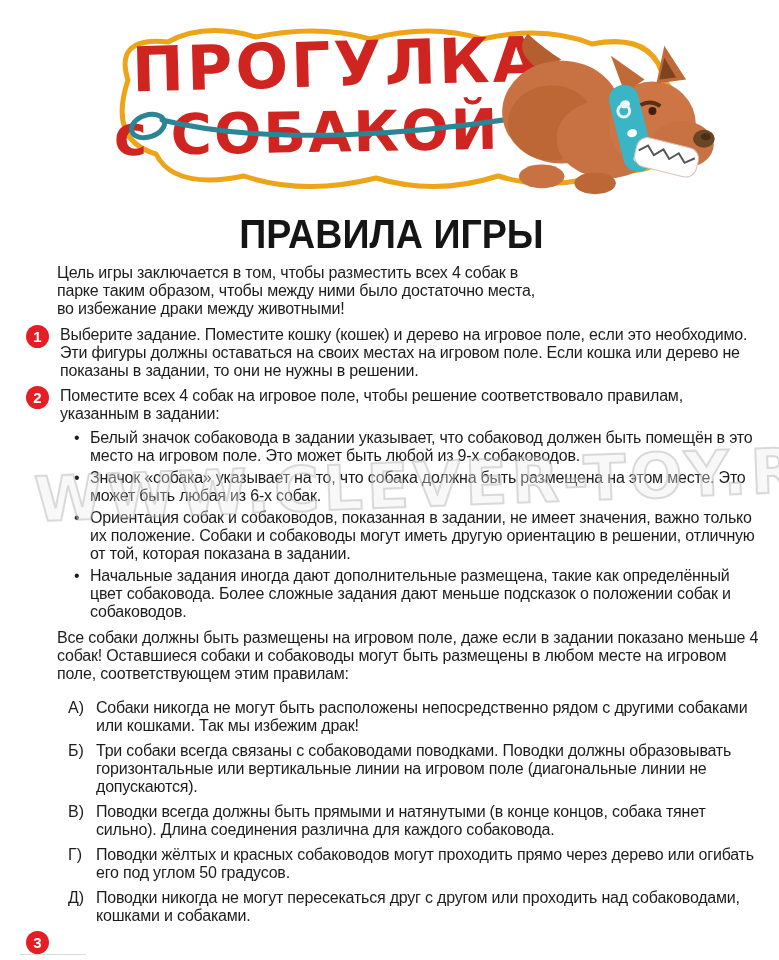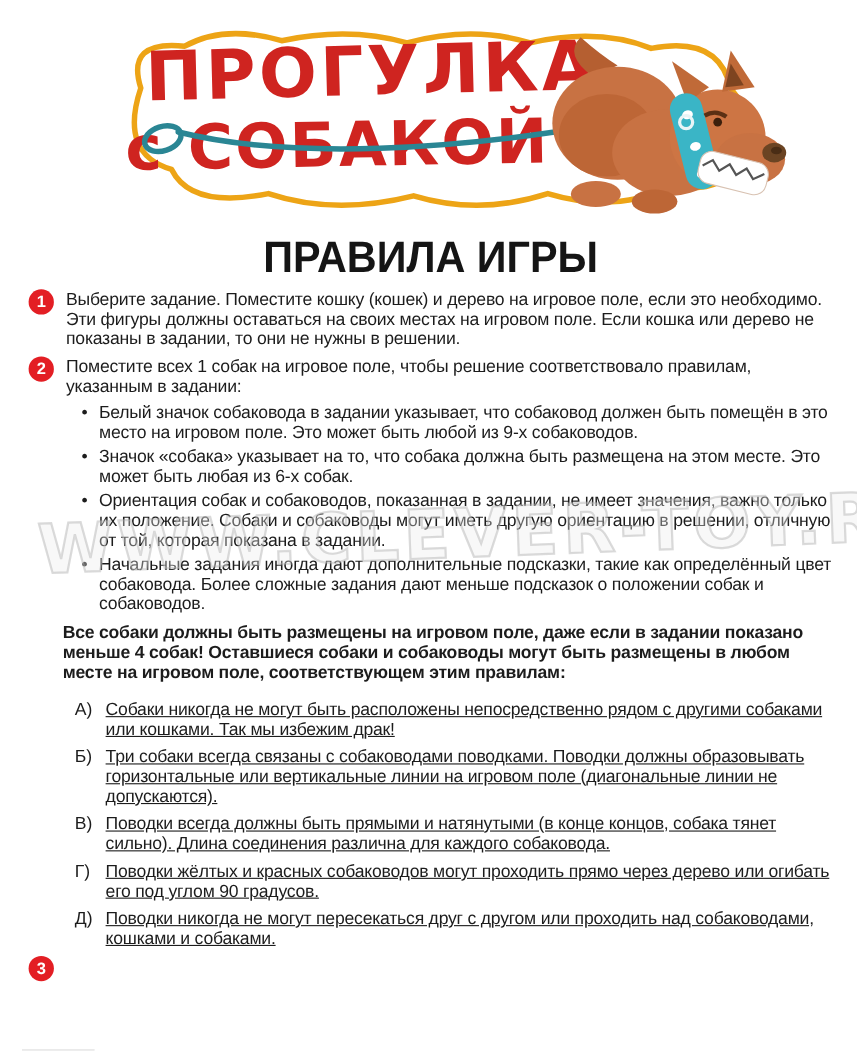--- a/index.html
+++ b/index.html
@@ -48,25 +48,25 @@
   .badge{
     flex:0 0 auto;width:23px;height:23px;border-radius:50%;
     background:#e31e24;color:#ffffff;font-weight:700;font-size:15px;
     display:flex;align-items:center;justify-content:center;margin-top:-1px;
   }
   .step-text{margin-left:11px;width:692px;}
   .step-text.narrow{width:430px;}
   .bullets{margin:6px 0 0 72px;width:688px;}
   .bullet-item{display:flex;align-items:flex-start;margin-bottom:4px;}
   .bullet-dot{flex:0 0 16px;font-size:16px;line-height:18px;}
-  .mid-par{margin:8px 0 16px 55px;width:706px;font-weight:bold;}
+  .mid-par{margin:8px 0 16px 55px;width:706px;}
   .lettered{margin:6px 0 0 66px;}
   .letter-item{display:flex;align-items:flex-start;margin-top:7px;}
   .letter-label{flex:0 0 28px;font-size:16px;line-height:18px;}
-  .letter-text{width:662px;text-decoration:underline;}
+  .letter-text{width:662px;}
   .bottom-line{
     position:absolute;left:20px;top:954px;width:66px;height:1px;
     background:#dcdcdc;z-index:2;
   }
 </style>
 </head>
 <body>
 
 <div class="logo-wrap">
   <svg class="logo-blob" viewBox="0 0 620 182" width="620" height="182">
@@ -109,68 +109,69 @@
     <circle cx="170" cy="84" r="4" fill="#3c1f0c"></circle>
   </svg>
 </div>
 
 <div class="watermark">WWW.CLEVER-TOY.RU</div>
 
 <div class="content">
 
   <h1 class="page-title">ПРАВИЛА ИГРЫ</h1>
 
+  <p class="intro">Цель игры заключается в том, чтобы разместить всех 4 собак в парке таким образом, чтобы между ними было достаточно места, во избежание драки между животными!</p>
 
   <div class="step">
     <span class="badge">1</span>
     <p class="step-text">Выберите задание. Поместите кошку (кошек) и дерево на игровое поле, если это необходимо. Эти фигуры должны оставаться на своих местах на игровом поле. Если кошка или дерево не показаны в задании, то они не нужны в решении.</p>
   </div>
 
   <div class="step">
     <span class="badge">2</span>
-    <p class="step-text">Поместите всех 1 собак на игровое поле, чтобы решение соответствовало правилам, указанным в задании:</p>
+    <p class="step-text">Поместите всех 4 собак на игровое поле, чтобы решение соответствовало правилам, указанным в задании:</p>
   </div>
 
   <div class="bullets">
     <div class="bullet-item">
       <span class="bullet-dot">•</span>
       <p class="li-text">Белый значок собаковода в задании указывает, что собаковод должен быть помещён в это место на игровом поле. Это может быть любой из 9-х собаководов.</p>
     </div>
     <div class="bullet-item">
       <span class="bullet-dot">•</span>
       <p class="li-text">Значок «собака» указывает на то, что собака должна быть размещена на этом месте. Это может быть любая из 6-х собак.</p>
     </div>
     <div class="bullet-item">
       <span class="bullet-dot">•</span>
       <p class="li-text">Ориентация собак и собаководов, показанная в задании, не имеет значения, важно только их положение. Собаки и собаководы могут иметь другую ориентацию в решении, отличную от той, которая показана в задании.</p>
     </div>
     <div class="bullet-item">
       <span class="bullet-dot">•</span>
-      <p class="li-text">Начальные задания иногда дают дополнительные подсказки, такие как определённый цвет собаковода. Более сложные задания дают меньше подсказок о положении собак и собаководов.</p>
+      <p class="li-text">Начальные задания иногда дают дополнительные размещена, такие как определённый цвет собаковода. Более сложные задания дают меньше подсказок о положении собак и собаководов.</p>
     </div>
   </div>
 
   <p class="mid-par">Все собаки должны быть размещены на игровом поле, даже если в задании показано меньше 4 собак! Оставшиеся собаки и собаководы могут быть размещены в любом месте на игровом поле, соответствующем этим правилам:</p>
 
   <div class="lettered">
     <div class="letter-item">
       <span class="letter-label">А)</span>
       <p class="li-text letter-text">Собаки никогда не могут быть расположены непосредственно рядом с другими собаками или кошками. Так мы избежим драк!</p>
     </div>
     <div class="letter-item">
       <span class="letter-label">Б)</span>
       <p class="li-text letter-text">Три собаки всегда связаны с собаководами поводками. Поводки должны образовывать горизонтальные или вертикальные линии на игровом поле (диагональные линии не допускаются).</p>
     </div>
     <div class="letter-item">
       <span class="letter-label">В)</span>
       <p class="li-text letter-text">Поводки всегда должны быть прямыми и натянутыми (в конце концов, собака тянет сильно). Длина соединения различна для каждого собаковода.</p>
     </div>
     <div class="letter-item">
       <span class="letter-label">Г)</span>
-      <p class="li-text letter-text">Поводки жёлтых и красных собаководов могут проходить прямо через дерево или огибать его под углом 90 градусов.</p>
+      <p class="li-text letter-text">Поводки жёлтых и красных собаководов могут проходить прямо через дерево или огибать его под углом 50 градусов.</p>
     </div>
     <div class="letter-item">
       <span class="letter-label">Д)</span>
       <p class="li-text letter-text">Поводки никогда не могут пересекаться друг с другом или проходить над собаководами, кошками и собаками.</p>
     </div>
   </div>
 
   <div class="step">
     <span class="badge">3</span>
   </div>

